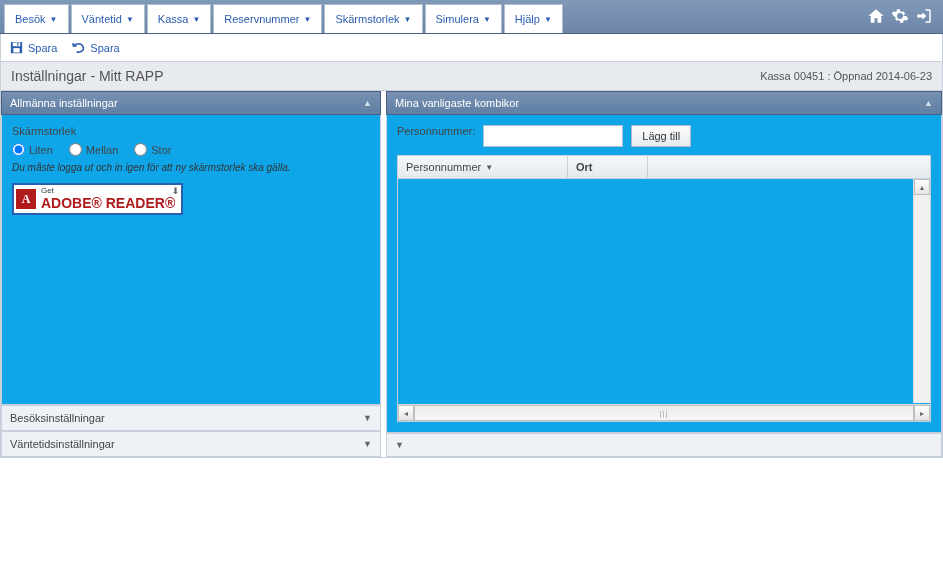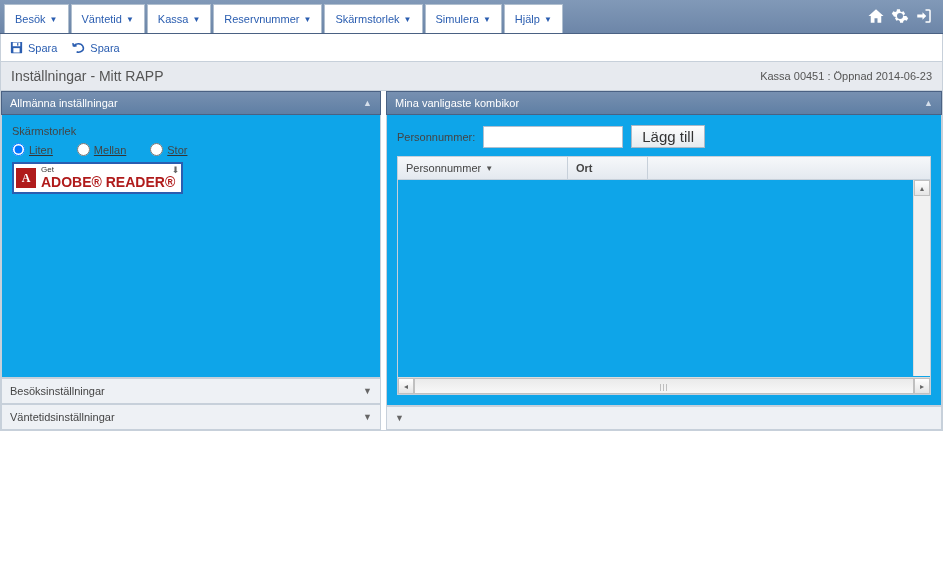--- a/index.html
+++ b/index.html
@@ -155,23 +155,22 @@
   height: 380px;
 }
 .field-label {
   color: #444;
   margin-bottom: 6px;
   display: block;
 }
 .radio-row {
   display: flex;
   align-items: center;
-  gap: 12px;
+  gap: 4px;
   margin-bottom: 6px;
-  text-decoration: underline;
 }
 .radio-row label {
   margin-right: 12px;
   display: flex;
   align-items: center;
   gap: 4px;
   color: #444;
   cursor: pointer;
 }
 .hint-text {
@@ -213,45 +212,44 @@
 }
 .adobe-dl {
   position: absolute;
   top: 1px;
   right: 2px;
   font-size: 9px;
   color: #666;
 }
 .pn-row {
   display: flex;
-  align-items: center;
   gap: 8px;
   margin-bottom: 8px;
 }
 .pn-row label {
   color: #444;
 }
 .pn-input {
   border: 1px solid #b0bfcf;
   height: 22px;
   width: 140px;
   padding: 2px 4px;
   font-size: 11px;
 }
 .btn {
   border: 1px solid #abb9c7;
   background: linear-gradient(to bottom, #fdfdfd 0%, #e6ebef 100%);
   padding: 2px 10px;
   color: #333;
   cursor: pointer;
-  font-size: 15px;
+  font-size: 11px;
 }
 .grid {
   border: 1px solid #c7d0da;
-  height: 239px;
+  height: 267px;
   display: flex;
   flex-direction: column;
   position: relative;
 }
 .grid-header {
   display: flex;
   background: linear-gradient(to bottom, #f6f8fa 0%, #e4e9ef 100%);
   border-bottom: 1px solid #c7d0da;
 }
 .grid-cell-h {
@@ -423,20 +421,21 @@
           </label>
         <label>
             <input type="radio" name="ss" style="">
             <span>Mellan</span>
           </label>
         <label>
             <input type="radio" name="ss" style="">
             <span>Stor</span>
           </label>
       </div>
+      <div class="hint-text">Du måste logga ut och in igen för att ny skärmstorlek ska gälla.</div>
       <div class="adobe-badge">
         <div class="adobe-logo">A</div>
         <div class="adobe-text">
           <div>Get</div>
           <b>ADOBE® READER®</b>
         </div>
         <span class="adobe-dl">⬇</span>
       </div>
     </div>
     <div class="panel-header-collapsed">

